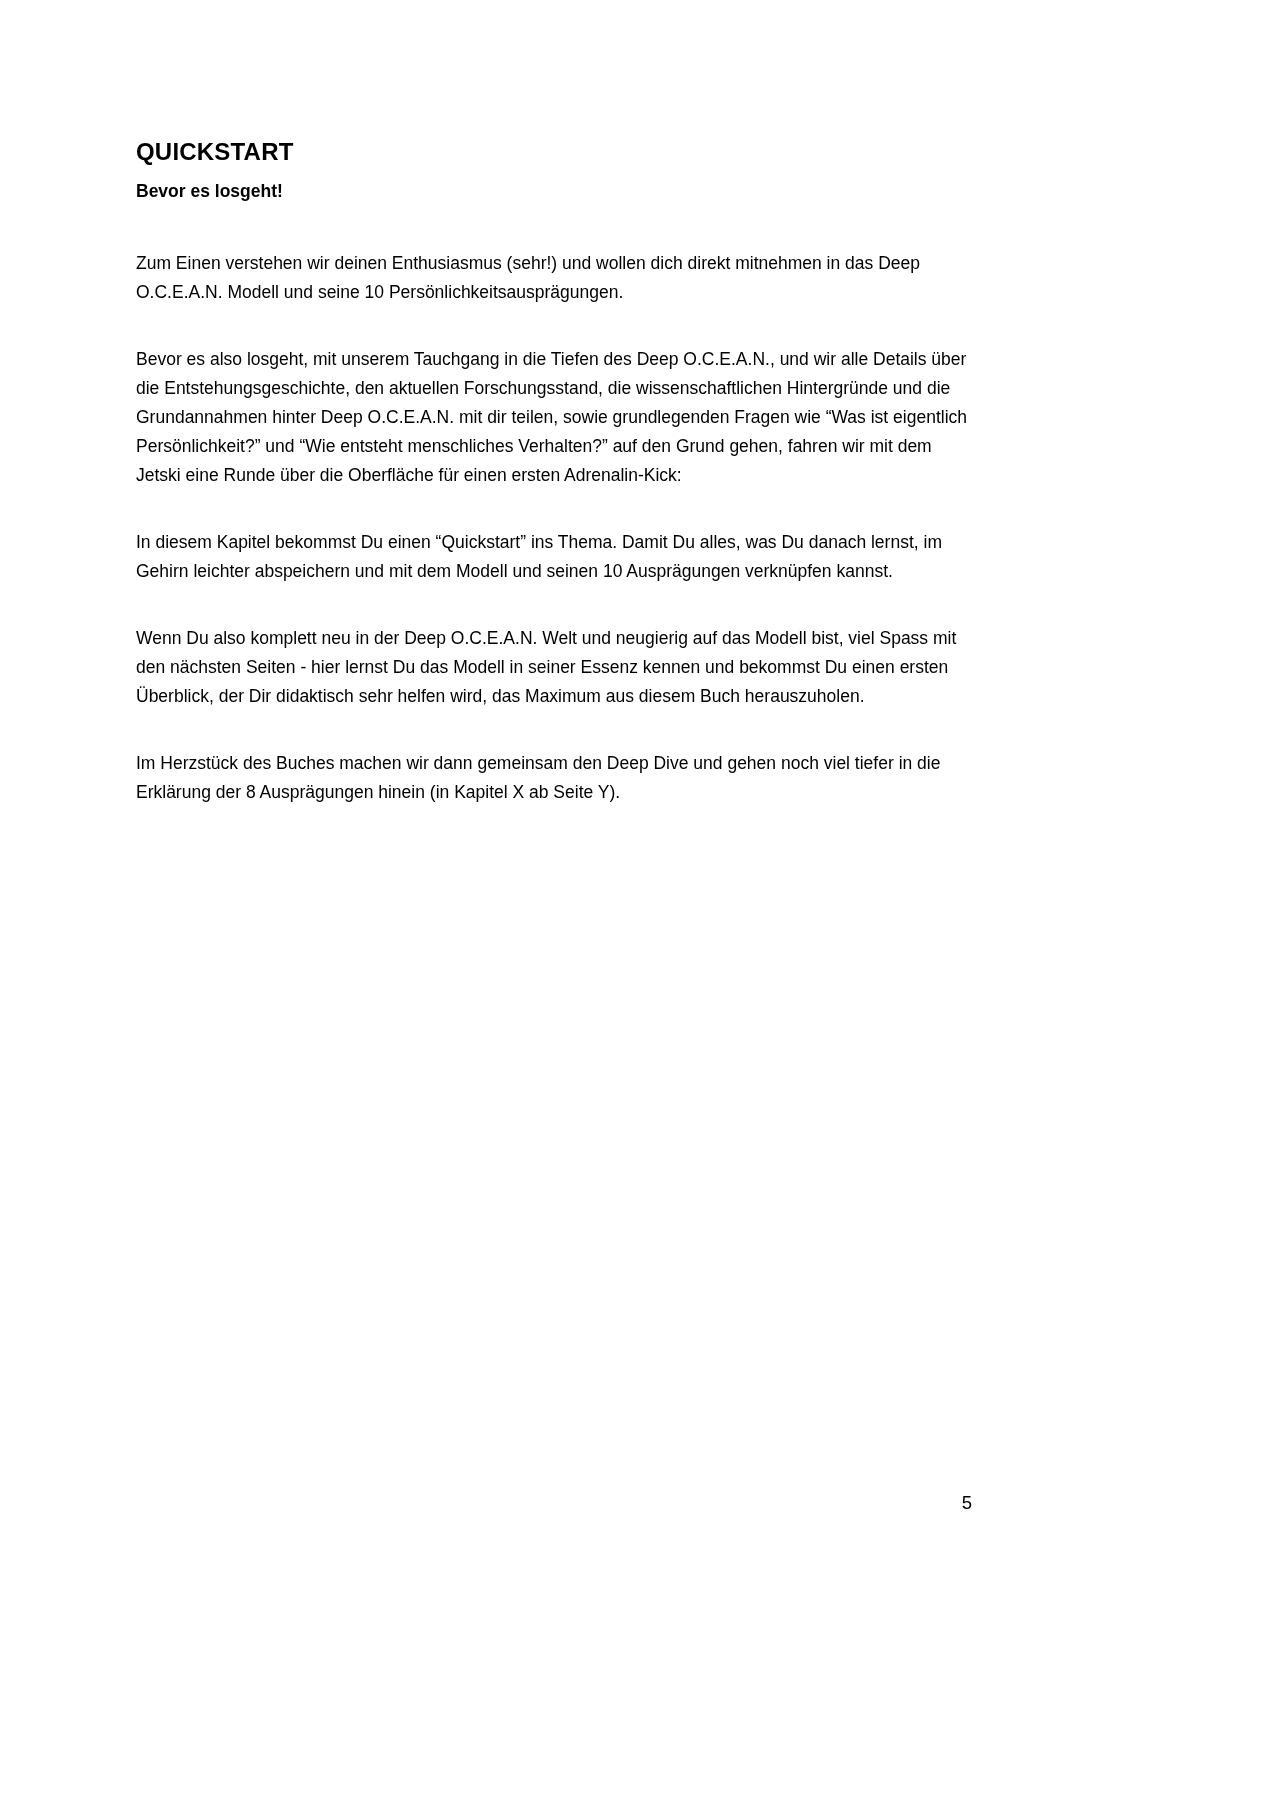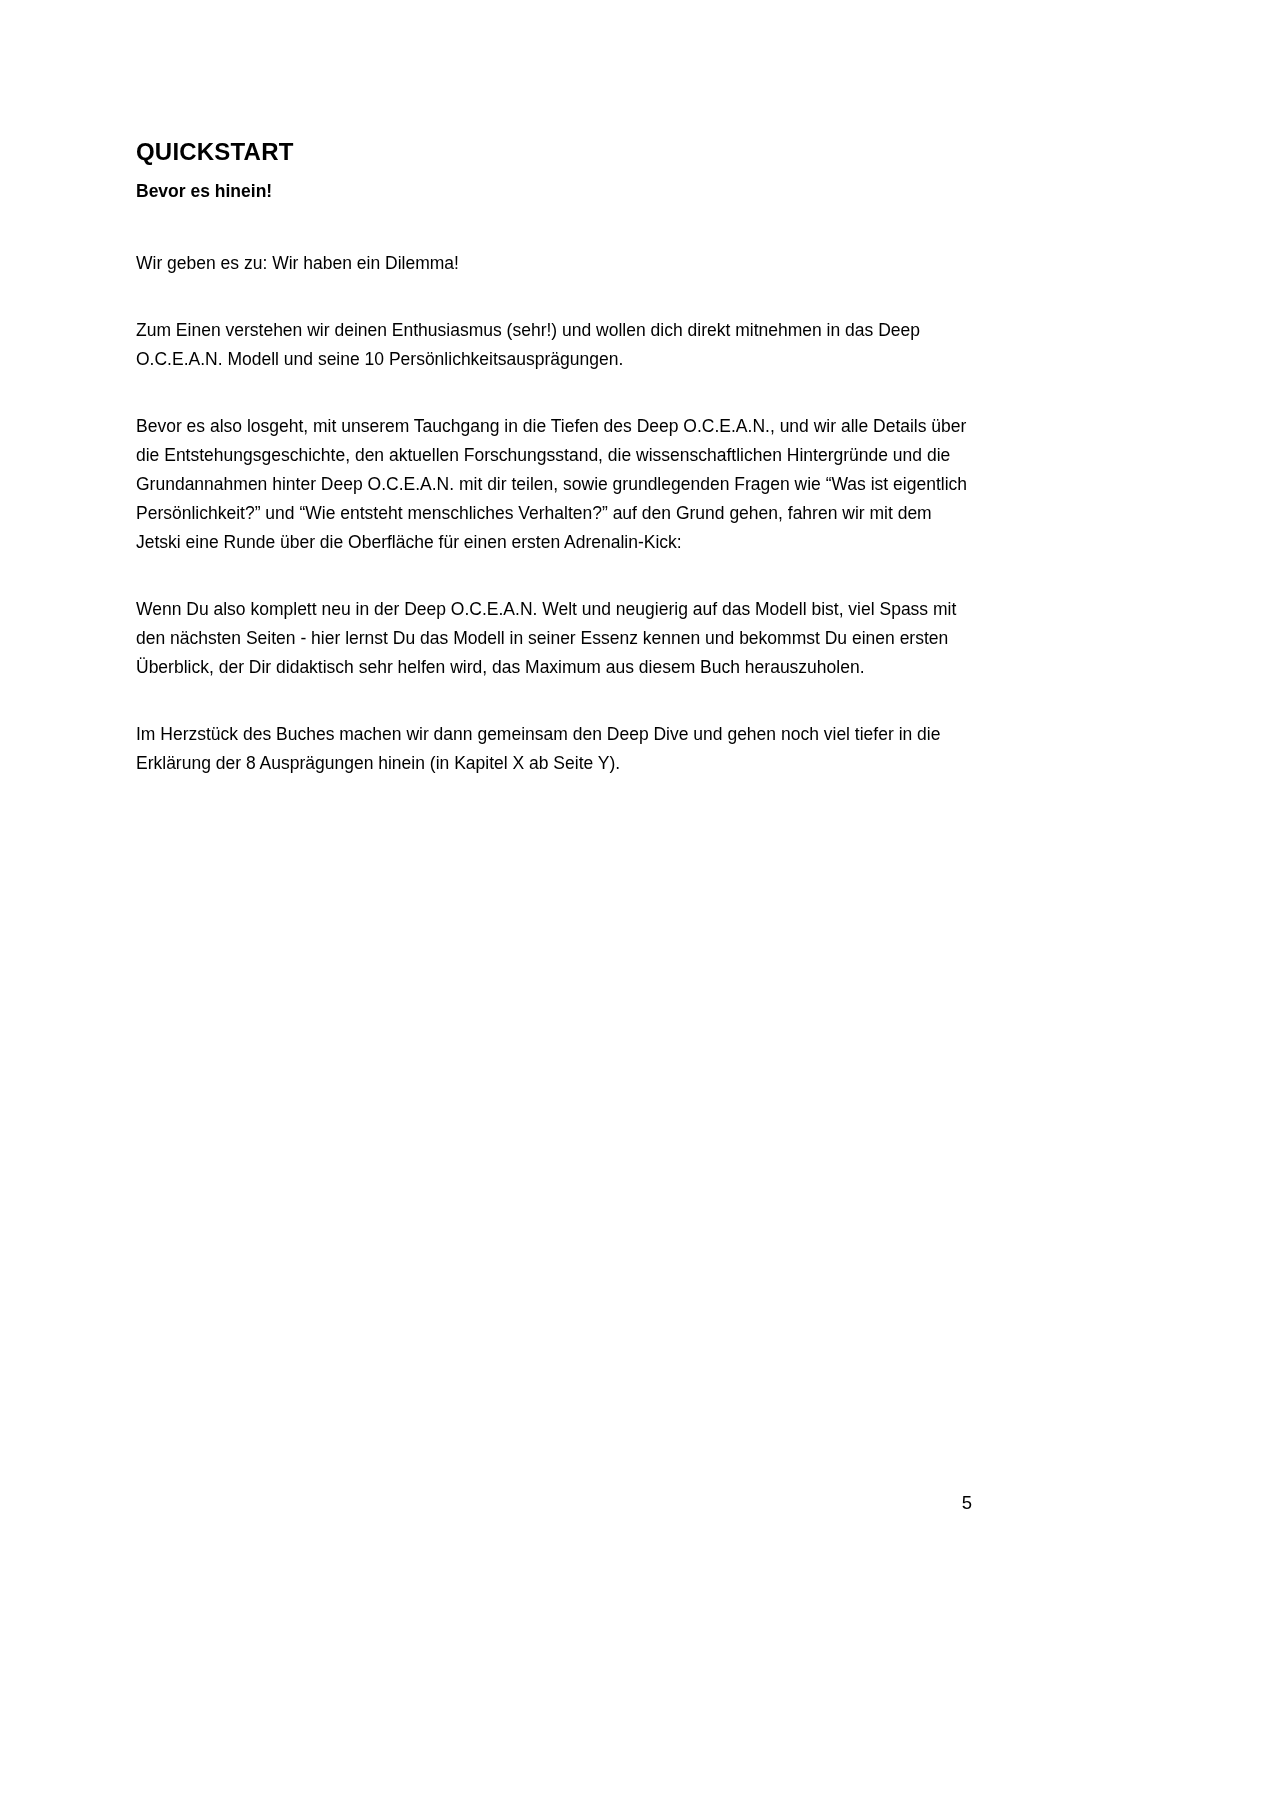--- a/index.html
+++ b/index.html
@@ -51,23 +51,23 @@
       font-size: 18.5px;
       font-weight: 400;
     }
   </style>
 </head>
 <body>
 
 <div class="page">
   <div class="content">
     <h1 class="doc-title">QUICKSTART</h1>
-    <h2 class="doc-subtitle">Bevor es hinein!</h2>
+    <h2 class="doc-subtitle">Bevor es losgeht!</h2>
 
-    <p class="doc-paragraph">Wir geben es zu: Wir haben ein Dilemma!</p>
     <p class="doc-paragraph">Zum Einen verstehen wir deinen Enthusiasmus (sehr!) und wollen dich direkt mitnehmen in das Deep O.C.E.A.N. Modell und seine 10 Persönlichkeitsausprägungen.</p>
     <p class="doc-paragraph">Bevor es also losgeht, mit unserem Tauchgang in die Tiefen des Deep O.C.E.A.N., und wir alle Details über die Entstehungsgeschichte, den aktuellen Forschungsstand, die wissenschaftlichen Hintergründe und die Grundannahmen hinter Deep O.C.E.A.N. mit dir teilen, sowie grundlegenden Fragen wie “Was ist eigentlich Persönlichkeit?” und “Wie entsteht menschliches Verhalten?” auf den Grund gehen, fahren wir mit dem Jetski eine Runde über die Oberfläche für einen ersten Adrenalin-Kick:</p>
+    <p class="doc-paragraph">In diesem Kapitel bekommst Du einen “Quickstart” ins Thema. Damit Du alles, was Du danach lernst, im Gehirn leichter abspeichern und mit dem Modell und seinen 10 Ausprägungen verknüpfen kannst.</p>
     <p class="doc-paragraph">Wenn Du also komplett neu in der Deep O.C.E.A.N. Welt und neugierig auf das Modell bist, viel Spass mit den nächsten Seiten - hier lernst Du das Modell in seiner Essenz kennen und bekommst Du einen ersten Überblick, der Dir didaktisch sehr helfen wird, das Maximum aus diesem Buch herauszuholen.</p>
     <p class="doc-paragraph">Im Herzstück des Buches machen wir dann gemeinsam den Deep Dive und gehen noch viel tiefer in die Erklärung der 8 Ausprägungen hinein (in Kapitel X ab Seite Y).</p>
   </div>
 
   <div class="page-number">5</div>
 </div>
 
 </body></html>

